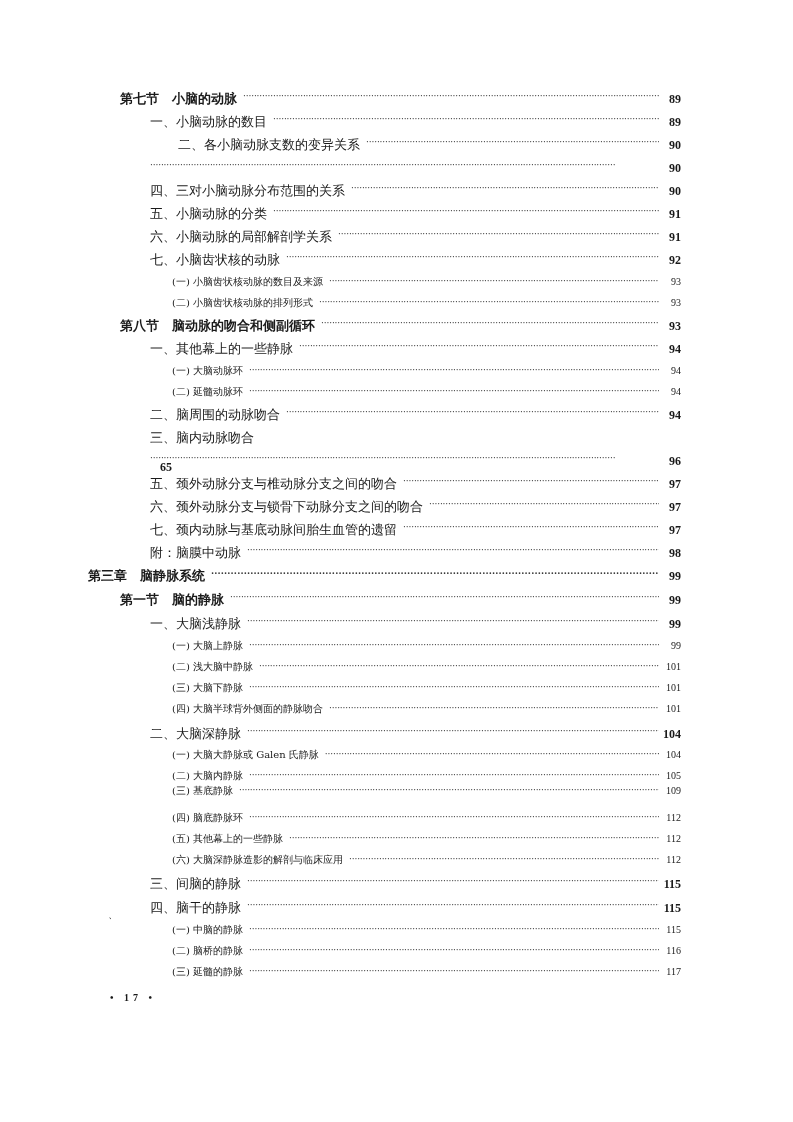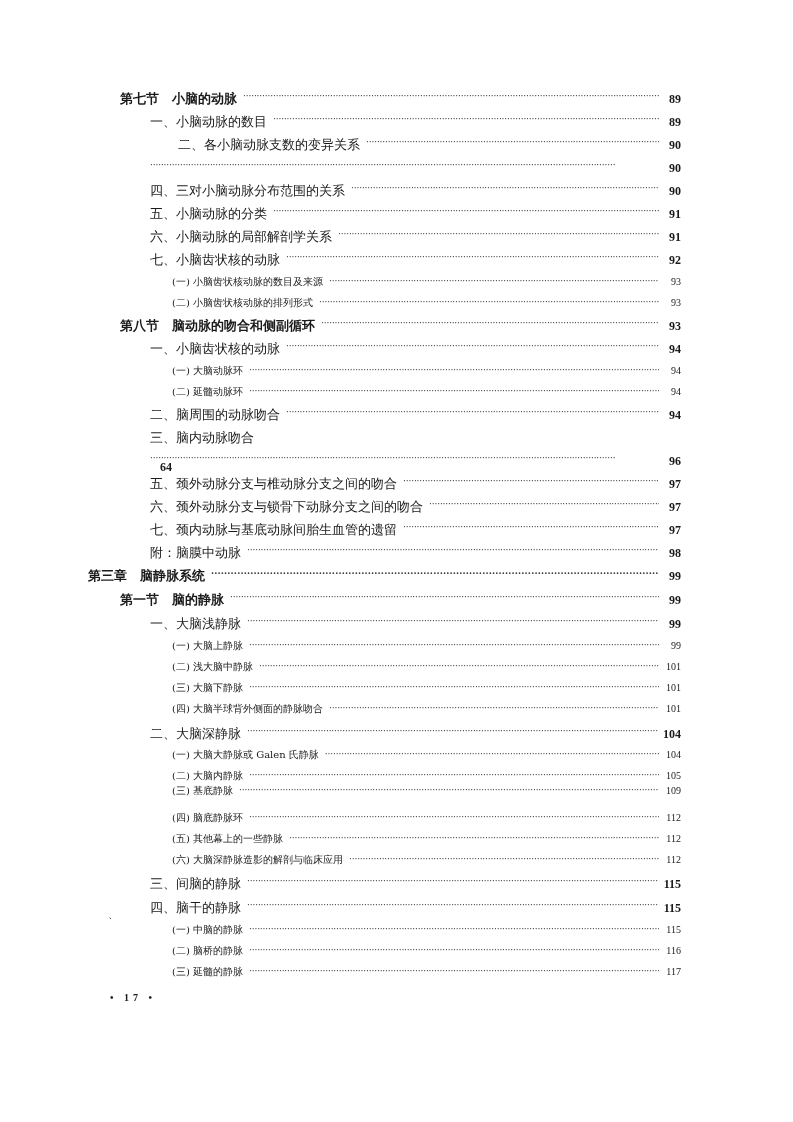--- a/index.html
+++ b/index.html
@@ -137,21 +137,21 @@
         <span class="label">(二) 小脑齿状核动脉的排列形式</span>
         <span class="leader"></span>
         <span class="page-num">93</span>
       </div>
       <div class="toc-row lvl-section" style="top: 317px;">
         <span class="label">第八节　脑动脉的吻合和侧副循环</span>
         <span class="leader"></span>
         <span class="page-num">93</span>
       </div>
       <div class="toc-row lvl-item" style="top: 340px;">
-        <span class="label">一、小脑齿状核的动脉</span>
+        <span class="label">一、其他幕上的一些静脉</span>
         <span class="leader"></span>
         <span class="page-num">94</span>
       </div>
       <div class="toc-row lvl-sub" style="top: 364px;">
         <span class="label">(一) 大脑动脉环</span>
         <span class="leader"></span>
         <span class="page-num">94</span>
       </div>
       <div class="toc-row lvl-sub" style="top: 385px;">
         <span class="label">(二) 延髓动脉环</span>
@@ -159,21 +159,21 @@
         <span class="page-num">94</span>
       </div>
       <div class="toc-row lvl-item" style="top: 406px;">
         <span class="label">二、脑周围的动脉吻合</span>
         <span class="leader"></span>
         <span class="page-num">94</span>
       </div>
       <div class="toc-row lvl-item" style="top: 429px; flex-direction: column;">
         <span class="label">三、脑内动脉吻合</span>
         <span class="leader"></span>
-        <span class="page-num">64</span>
+        <span class="page-num">65</span>
       </div>
       <div class="toc-row lvl-item" style="top: 452px;">
         <span class="leader"></span>
         <span class="page-num">96</span>
       </div>
       <div class="toc-row lvl-item" style="top: 475px;">
         <span class="label">五、颈外动脉分支与椎动脉分支之间的吻合</span>
         <span class="leader"></span>
         <span class="page-num">97</span>
       </div>

